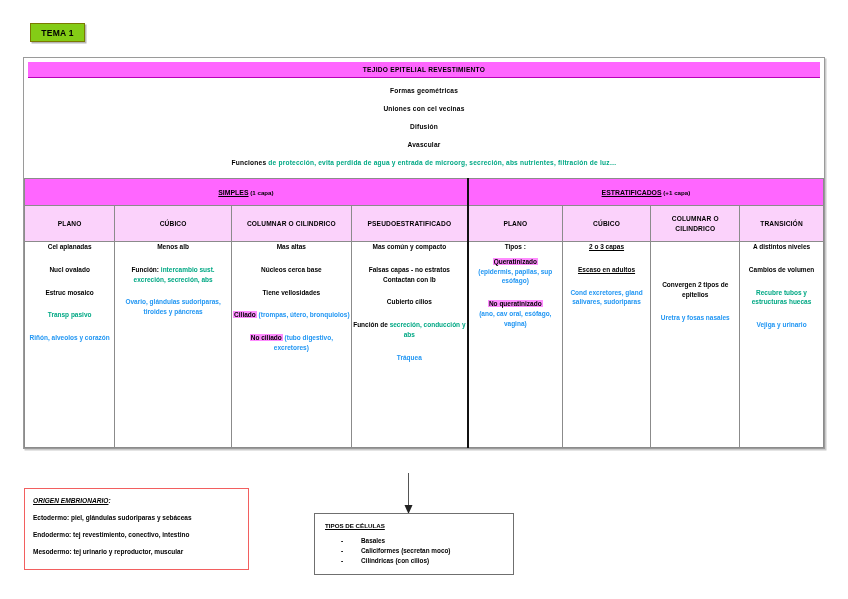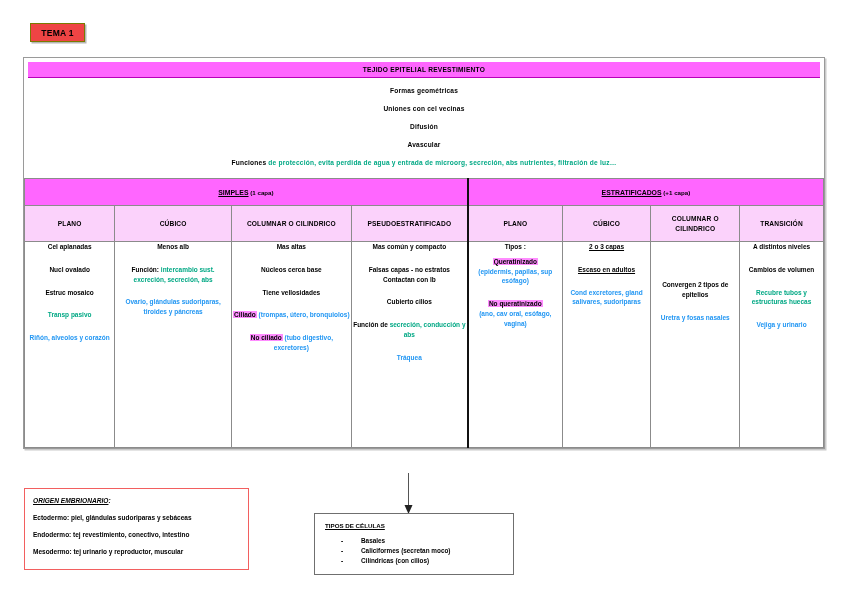--- a/index.html
+++ b/index.html
@@ -8,21 +8,21 @@
     background:#ffffff;
     font-family:"Liberation Sans", sans-serif;
     overflow:hidden;
     position:relative;
   }
 
   
   #tema-badge{
     position:absolute;left:30px;top:23px;
     width:53px;height:17px;
-    background:#ef4444;
+    background:#84cc16;
     border:1px solid #7a7a00;
     box-shadow:1.5px 1.5px 0 rgba(120,120,120,.55);
     display:flex;align-items:center;justify-content:center;
     font-size:8.5px;font-weight:bold;color:#000;letter-spacing:.3px;
   }
 
   
   #main-frame{
     position:absolute;left:23px;top:57px;
     width:802px;

